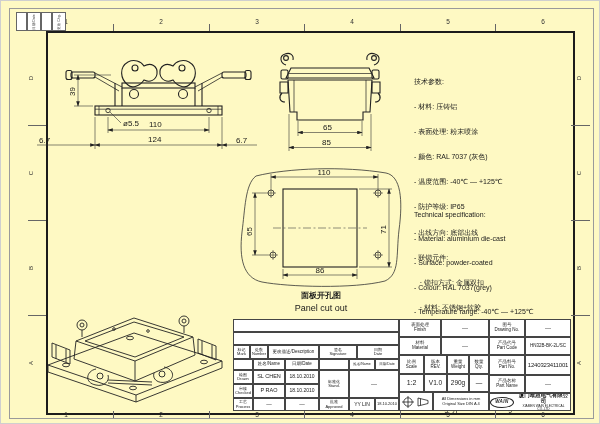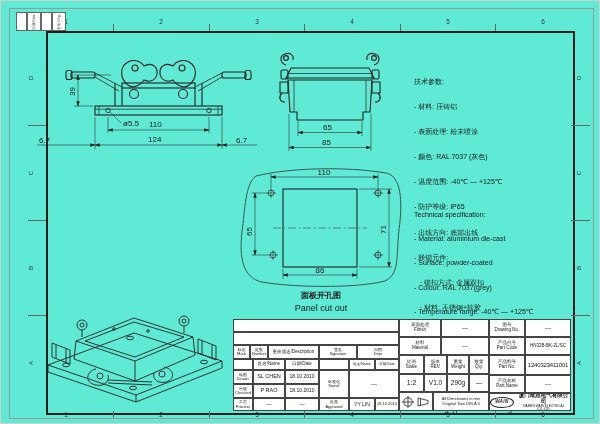--- a/index.html
+++ b/index.html
@@ -1,16 +1,16 @@
 <!DOCTYPE html>
 <html><head>
 <meta charset="utf-8">
 <style>
   html,body{margin:0;padding:0;background:#fff}
-  .sheet{position:relative;width:600px;height:424px;background:#5eead4;box-sizing:border-box;border:1px solid #cfcfcf;
+  .sheet{position:relative;width:600px;height:424px;background:#fef9c3;box-sizing:border-box;border:1px solid #cfcfcf;
          font-family:"Liberation Sans","DejaVu Sans",sans-serif;color:#1a1a1a;overflow:hidden}
   .f-outer{position:absolute;left:8px;top:7px;width:583px;height:409px;border:1px solid #9a9a9a}
   .f-inner{position:absolute;left:45px;top:30px;width:525px;height:380px;border:2px solid #1c1c1c}
   .bnum{position:absolute;width:10px;text-align:center;font-size:6.5px;color:#333}
   .blet{position:absolute;width:12px;height:10px;text-align:center;font-size:6px;color:#333;transform:rotate(-90deg)}
   .tickv{position:absolute;width:1px;height:7px;background:#666}
   .tickh{position:absolute;height:1px;background:#666}
   .ccell{position:absolute;box-sizing:border-box;border:1px solid #666;background:#fff;overflow:hidden}
   .rot{position:absolute;left:50%;top:50%;transform:translate(-50%,-50%) rotate(-90deg);font-size:3.5px;white-space:nowrap;color:#444}
   .cell{position:absolute;box-sizing:border-box;border:1px solid #454545;display:flex;align-items:center;justify-content:center;

